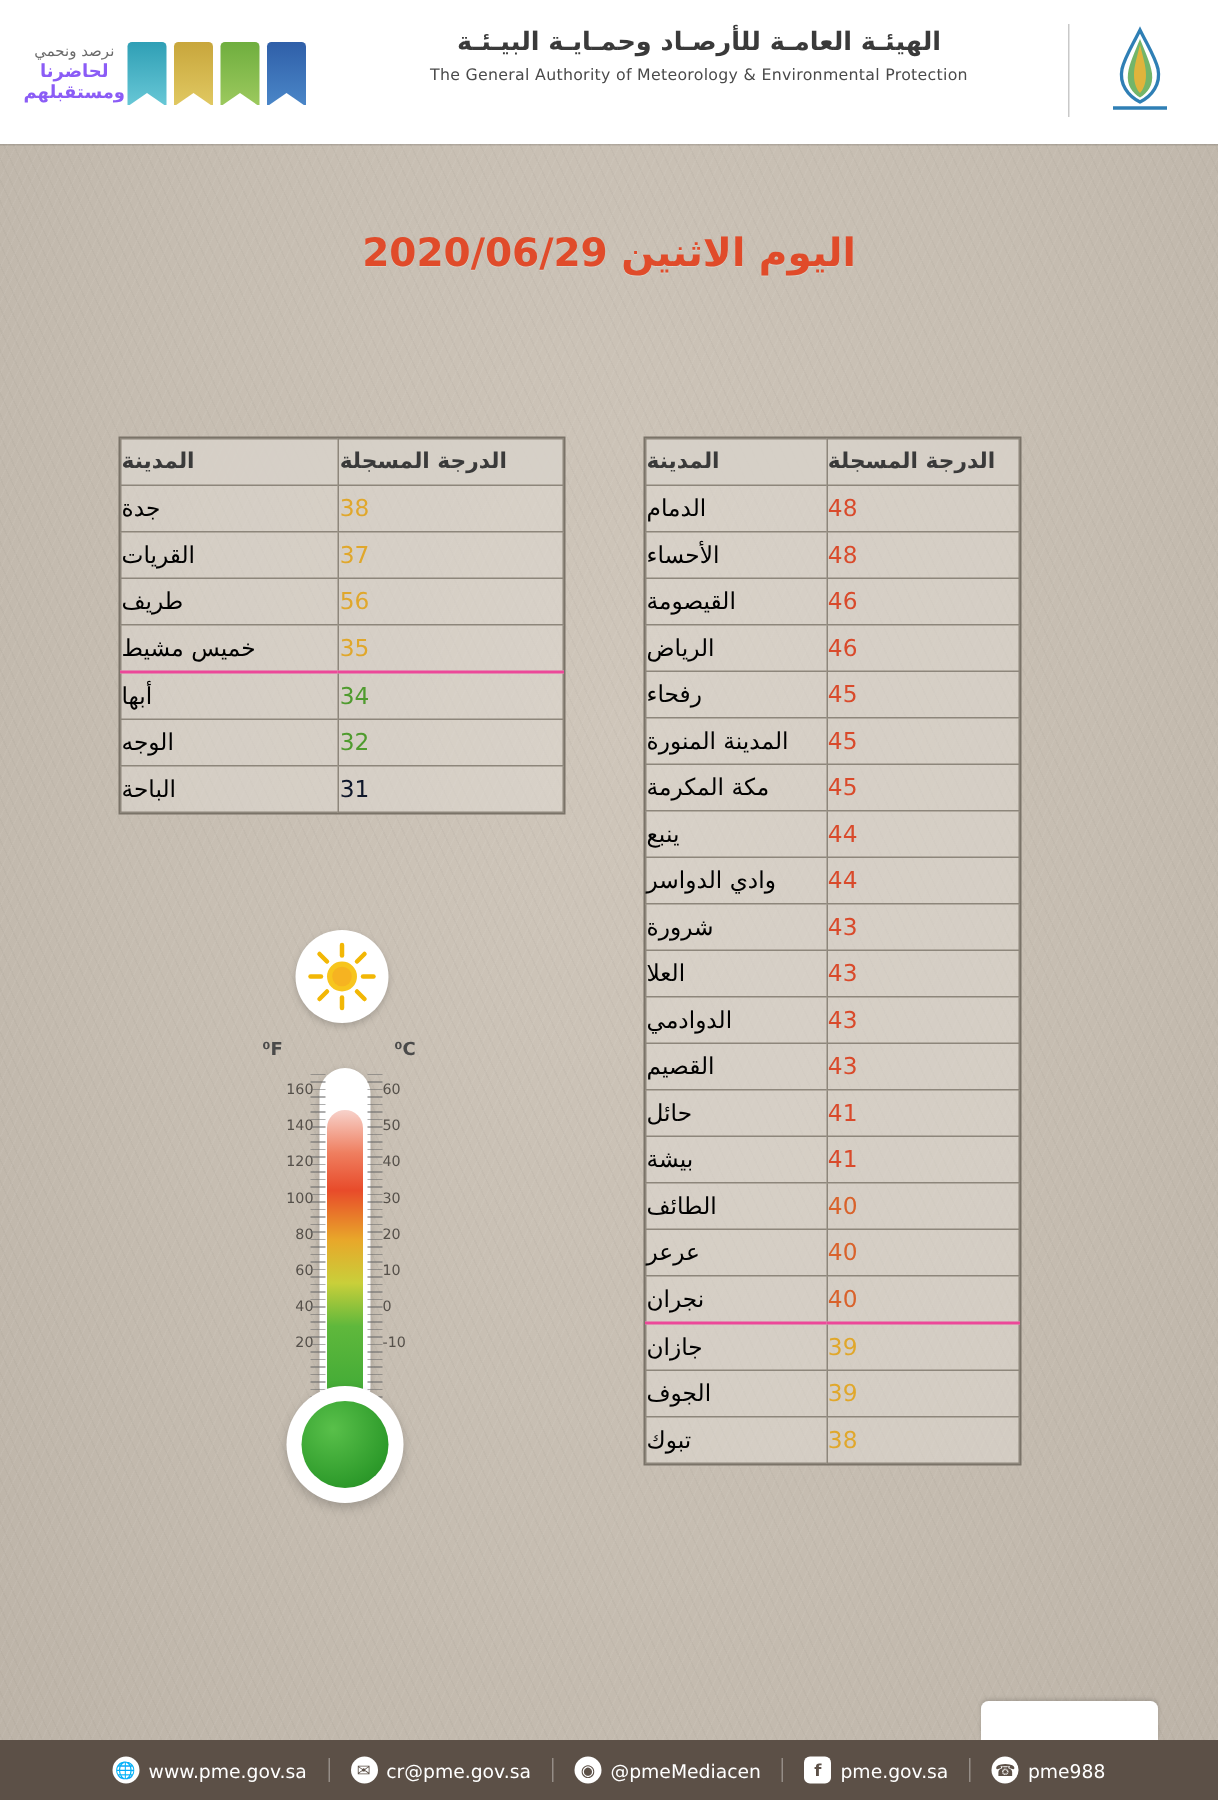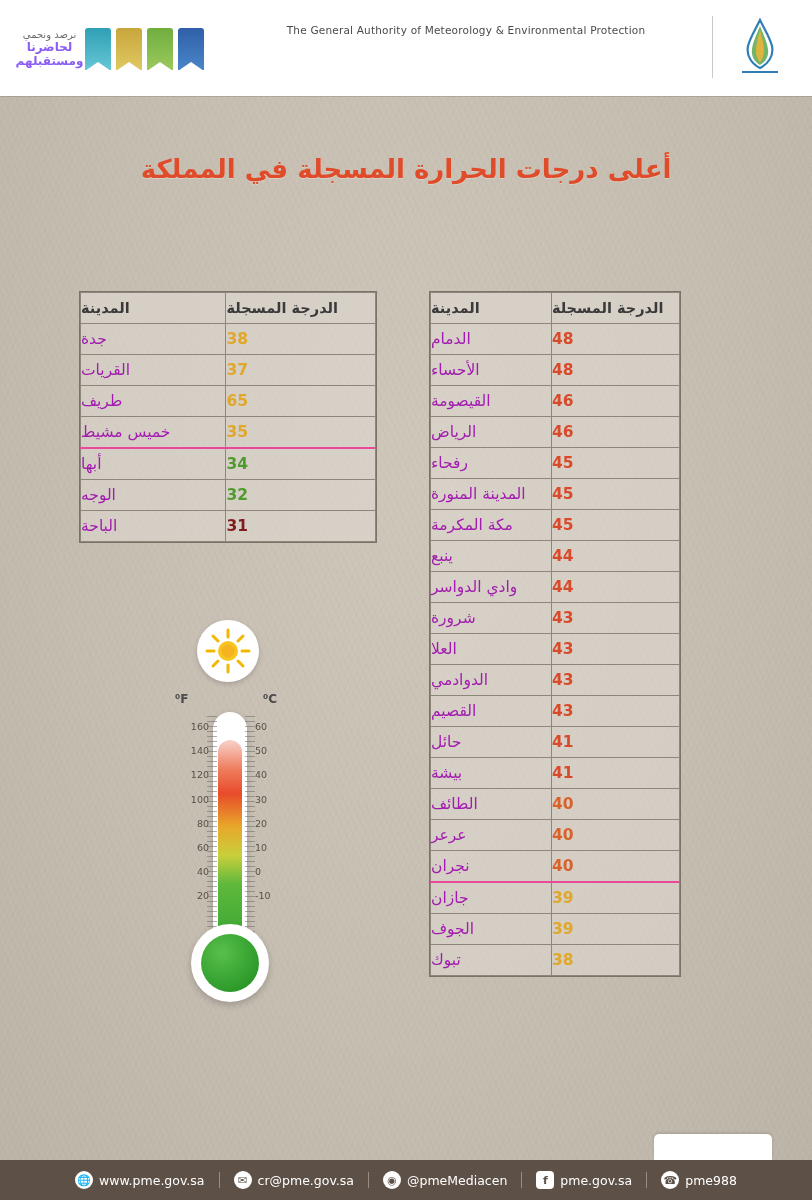--- a/index.html
+++ b/index.html
@@ -66,22 +66,22 @@
     border-collapse:collapse;position:absolute;
     background:rgba(224,219,211,0.55);
     box-shadow:0 0 0 1px #7a7368;
   }
   .tbl th,.tbl td{
     border:1px solid #8d867b;
     height:30px;line-height:30px;padding:0;
     font-size:15.5px;text-align:left;vertical-align:middle;
   }
   .tbl th{font-weight:bold;color:#3a3a3a;background:rgba(214,208,199,0.7);font-size:14.5px;}
-  .tbl td.city{color:#a21caf;}
-  .tbl td.val{font-weight:bold;}
+  .tbl td.city{color:#000000;}
+  .tbl td.val{font-weight:normal;}
 
   #table-right{top:292px;left:430px;width:250px;}
   #table-left{top:292px;left:80px;width:296px;}
   #table-left th:nth-child(1),#table-left td:nth-child(1){width:150px;}
   #table-left th:nth-child(2),#table-left td:nth-child(2){width:146px;}
   #table-right th:nth-child(1),#table-right td:nth-child(1){width:155px;}
   #table-right th:nth-child(2),#table-right td:nth-child(2){width:145px;}
 
   tr.thick-top td{border-top:2px solid #ec4899;}
 
@@ -151,37 +151,38 @@
       <div class="ribbon r3"></div>
       <div class="ribbon r4"></div>
     </div>
     <div class="logo-left-txt">
       <div class="t1">نرصد ونحمي</div>
       <div class="t2">لحاضرنا ومستقبلهم</div>
     </div>
   </div>
 
   <div class="hdr-titles">
+    <div class="hdr-ar">الهيئـة العامـة للأرصـاد وحمـايـة البيـئـة</div>
     <div class="hdr-en">The General Authority of Meteorology &amp; Environmental Protection</div>
   </div>
 
   <div class="hdr-divider"></div>
 
   <div class="gamep-logo">
     <svg width="64" height="62" viewBox="0 0 64 62" aria-hidden="true">
       <path d="M32 4 C26 16, 22 22, 20 30 C18 40, 24 48, 32 52 C40 48, 46 40, 44 30 C42 22, 38 16, 32 4 Z" fill="none" stroke="#2f7fb5" stroke-width="2.2"></path>
       <path d="M32 10 C28 20, 25 26, 24 33 C23 41, 27 46, 32 49 C37 46, 41 41, 40 33 C39 26, 36 20, 32 10 Z" fill="#5aa84f" opacity="0.85"></path>
       <path d="M32 14 C30 22, 28 28, 28 34 C28 40, 30 44, 32 46 C34 44, 36 40, 36 34 C36 28, 34 22, 32 14 Z" fill="#e0b43c"></path>
       <line x1="14" y1="56" x2="50" y2="56" stroke="#2f7fb5" stroke-width="2.2"></line>
     </svg>
   </div>
 </div>
 
 <div class="main-title">
-  <span>أعلى درجات الحرارة المسجلة في المملكة</span>
+  <span class="l2">اليوم الاثنين 2020/06/29</span>
 </div>
 
 <table class="tbl" id="table-right">
   <thead>
     <tr>
       <th>الدرجة المسجلة</th>
       <th>المدينة</th>
     </tr>
   </thead>
   <tbody id="tbody-right">
@@ -282,37 +283,37 @@
   <tbody id="tbody-left">
       <tr>
         <td class="val" style="color: rgb(224, 167, 43);">38</td>
         <td class="city">جدة</td>
       </tr>
       <tr>
         <td class="val" style="color: rgb(224, 167, 43);">37</td>
         <td class="city">القريات</td>
       </tr>
       <tr>
-        <td class="val" style="color: rgb(224, 167, 43);">65</td>
+        <td class="val" style="color: rgb(224, 167, 43);">56</td>
         <td class="city">طريف</td>
       </tr>
       <tr>
         <td class="val" style="color: rgb(224, 167, 43);">35</td>
         <td class="city">خميس مشيط</td>
       </tr>
       <tr class="thick-top">
         <td class="val" style="color: rgb(79, 155, 46);">34</td>
         <td class="city">أبها</td>
       </tr>
       <tr>
         <td class="val" style="color: rgb(79, 155, 46);">32</td>
         <td class="city">الوجه</td>
       </tr>
       <tr>
-        <td class="val" style="color: #7f1d1d;">31</td>
+        <td class="val" style="color: #0f172a;">31</td>
         <td class="city">الباحة</td>
       </tr>
     </tbody>
 </table>
 
 <div class="thermo">
 
   <div class="sun-badge">
     <svg width="52" height="52" viewBox="0 0 52 52" aria-hidden="true">
       <g stroke="#f2b705" stroke-width="3" stroke-linecap="round">

